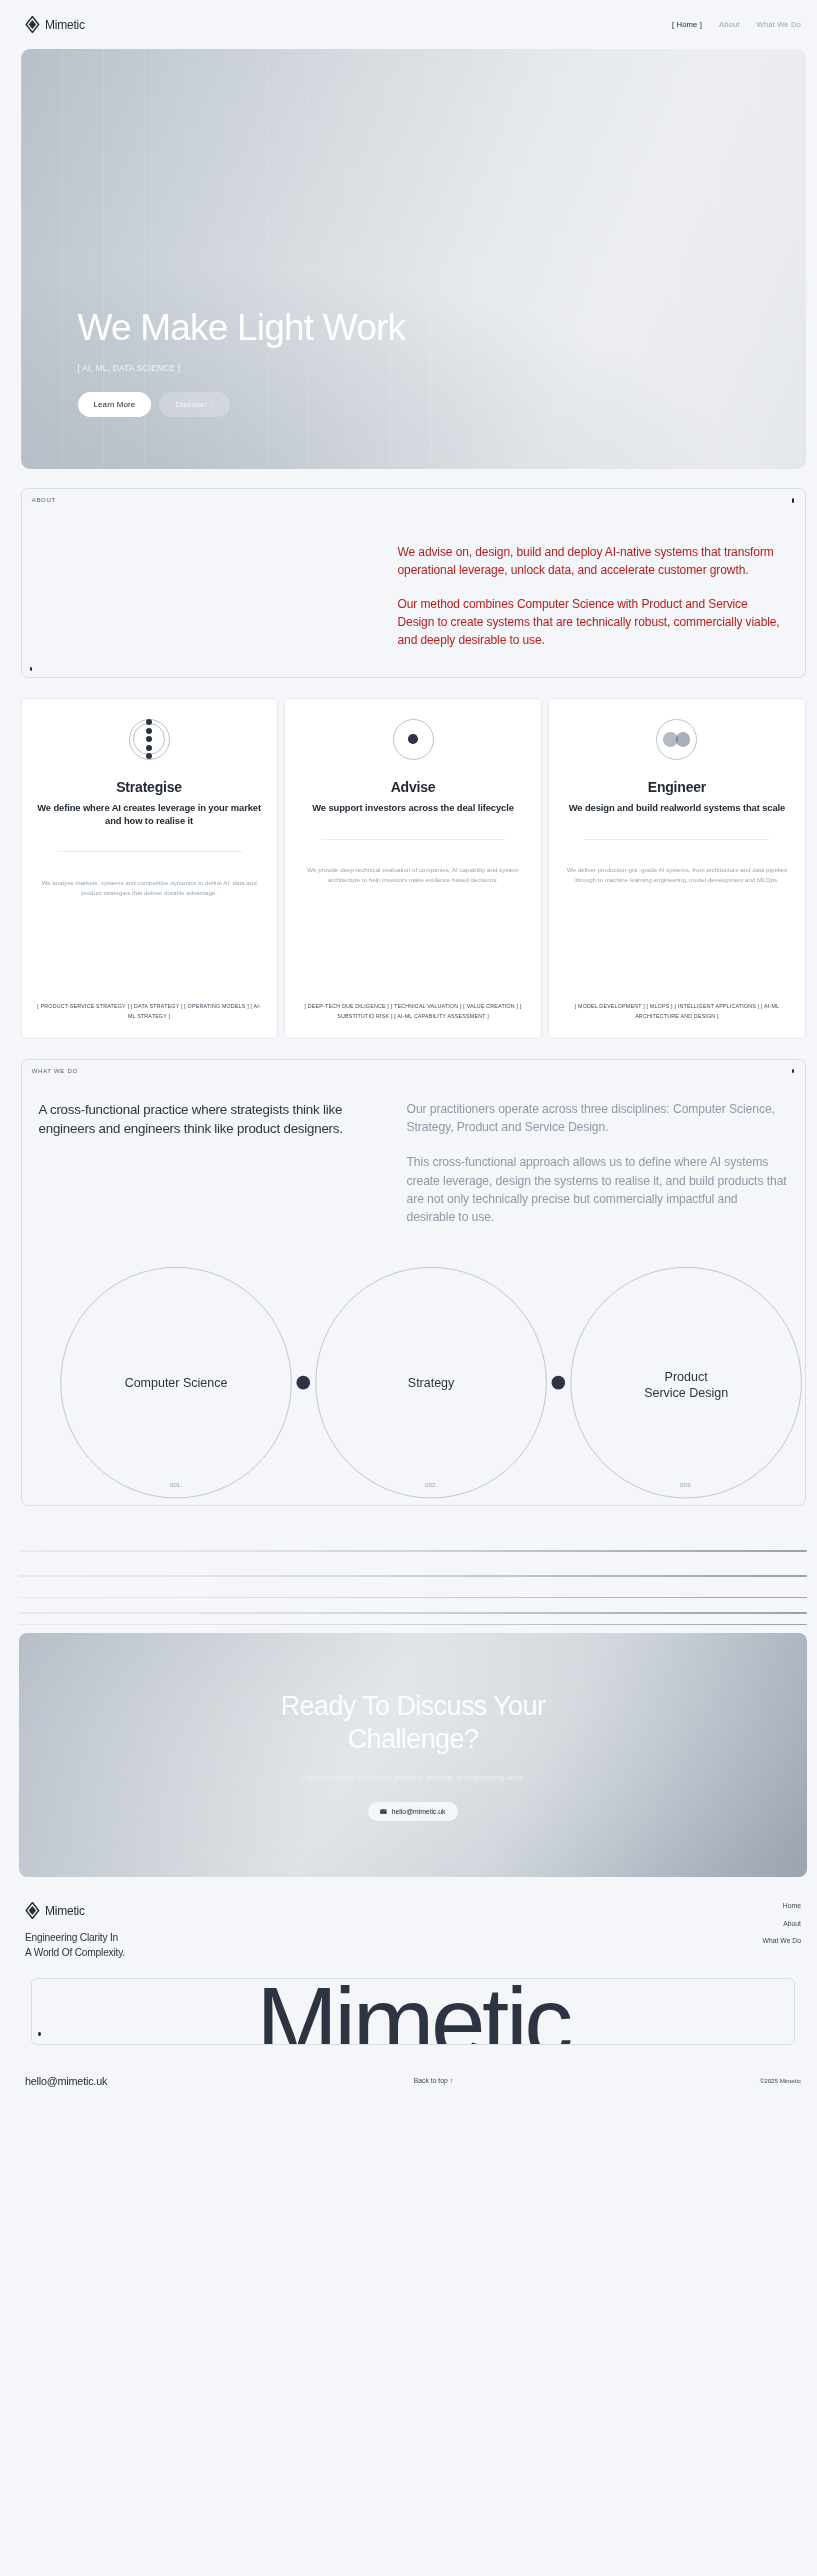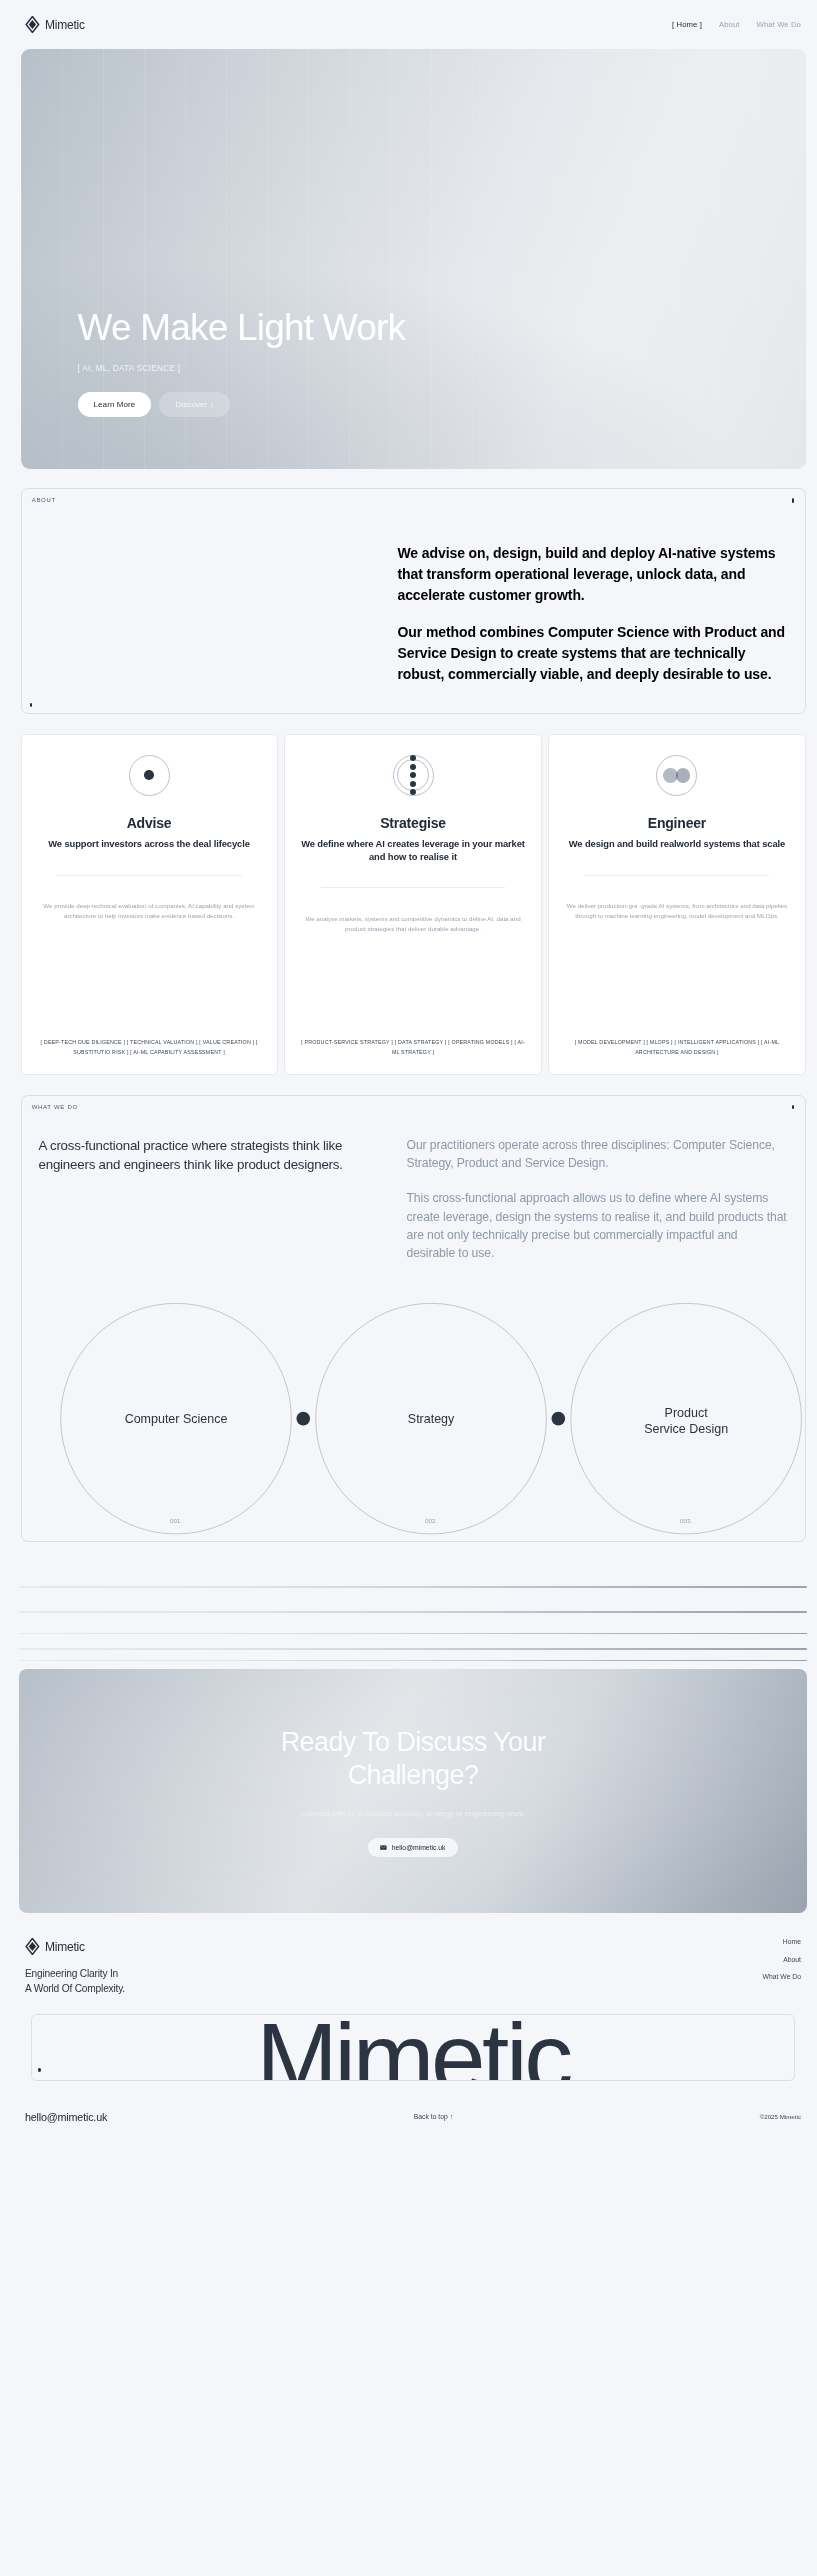--- a/index.html
+++ b/index.html
@@ -65,21 +65,21 @@
   .sec-dot{ width:2.8px; height:4.5px; border-radius:50%; background:#1f2732; }
 
   
   .about-body{ display:flex; padding:16px 17px 28px; }
   .about-left{ flex:0 0 359px; }
   .about-right{ flex:1; max-width:432px; }
   .about-lead{
     font-size:14.5px; line-height:1.5; letter-spacing:-0.2px; color:#2b3440; font-weight:400;
   }
   .about-p{
-    margin-top:16.5px; font-size:14px; line-height:1.5; letter-spacing:-0.1px; color:#000000; font-weight:700;
+    margin-top:16.5px; font-size:12px; line-height:1.5; letter-spacing:-0.1px; color:#b91c1c; font-weight:400;
   }
   .sec-footdot{ position:absolute; left:8px; bottom:5.7px; width:2.8px; height:4px; border-radius:50%; background:#1f2732; }
 
   
   .cards{ display:flex; gap:6.8px; padding:20.4px 12.5px 0; }
   .card{
     flex:1; background:#fff; border:0.6px solid #e6eaef; border-radius:5.1px;
     padding:19.3px 14.8px 17px; display:flex; flex-direction:column; align-items:center;
     min-height:341px;
   }
@@ -233,45 +233,45 @@
         <p class="about-p">Our method combines Computer Science with Product and Service Design to create systems that are technically robust, commercially viable, and deeply desirable to use.</p>
       </div>
     </div>
     <span class="sec-footdot"></span>
   </div>
 
   <div class="cards">
 
     <div class="card">
       <div class="card-ic">
+        <span class="ic-ring"></span>
+        <span class="ic-stack">
+            <i></i>
+            <i></i>
+            <i></i>
+            <i></i>
+            <i></i>
+          </span>
+      </div>
+      <div class="card-title">Strategise</div>
+      <div class="card-sub">We define where AI creates leverage in your market and how to realise it</div>
+      <div class="card-rule"></div>
+      <div class="card-desc">We analyse markets, systems and competitive dynamics to define AI. data and product strategies that deliver durable advantage.</div>
+      <div class="card-tags">[ PRODUCT-SERVICE STRATEGY ]  [ DATA STRATEGY ]  [ OPERATING MODELS ]  [ AI-ML STRATEGY ]</div>
+    </div>
+
+    <div class="card">
+      <div class="card-ic">
         <span class="ic-dot"></span>
       </div>
       <div class="card-title">Advise</div>
       <div class="card-sub">We support investors across the deal lifecycle</div>
       <div class="card-rule"></div>
       <div class="card-desc">We provide deep-technical evaluation of companies, AI capability and system architecture to help investors make evidence based decisions.</div>
       <div class="card-tags">[ DEEP-TECH DUE DILIGENCE ]  [ TECHNICAL VALUATION ]  [ VALUE CREATION ]  [ SUBSTITUTIO RISK ]  [ AI-ML CAPABILITY ASSESSMENT ]</div>
-    </div>
-
-    <div class="card">
-      <div class="card-ic">
-        <span class="ic-ring"></span>
-        <span class="ic-stack">
-            <i></i>
-            <i></i>
-            <i></i>
-            <i></i>
-            <i></i>
-          </span>
-      </div>
-      <div class="card-title">Strategise</div>
-      <div class="card-sub">We define where AI creates leverage in your market and how to realise it</div>
-      <div class="card-rule"></div>
-      <div class="card-desc">We analyse markets, systems and competitive dynamics to define AI. data and product strategies that deliver durable advantage.</div>
-      <div class="card-tags">[ PRODUCT-SERVICE STRATEGY ]  [ DATA STRATEGY ]  [ OPERATING MODELS ]  [ AI-ML STRATEGY ]</div>
     </div>
 
     <div class="card">
       <div class="card-ic">
         <span class="ic-venn">
             <span></span>
             <span></span>
           </span>
       </div>
       <div class="card-title">Engineer</div>

